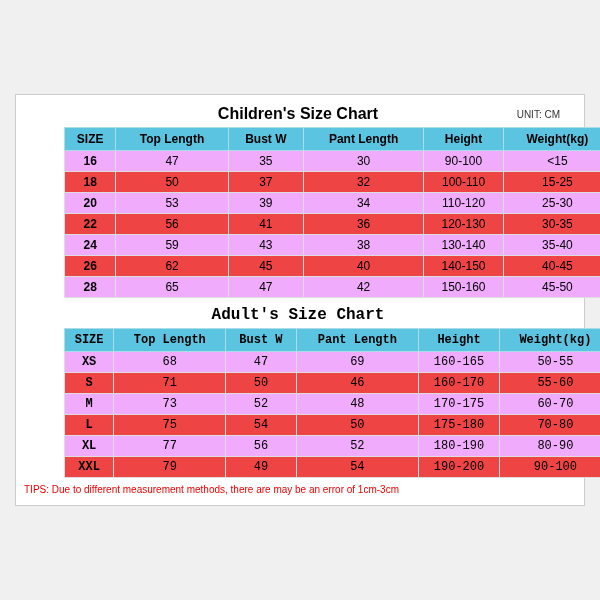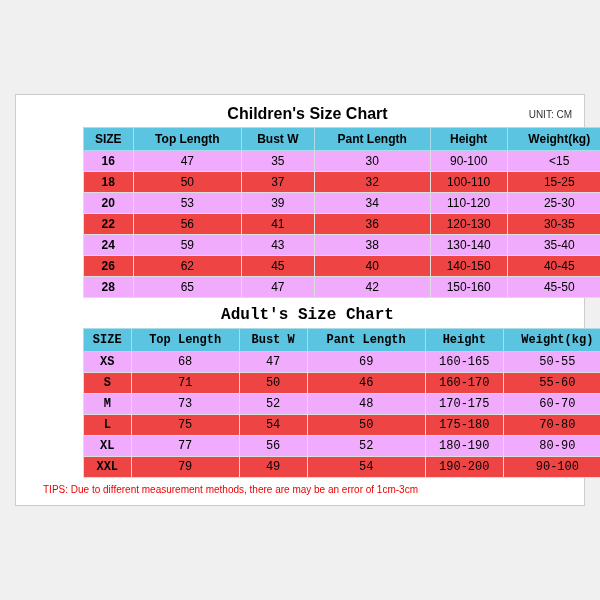--- a/index.html
+++ b/index.html
@@ -9,37 +9,37 @@
       justify-content: center;
       align-items: center;
       width: 600px;
       height: 600px;
       font-family: Arial, sans-serif;
     }
     .chart-container {
       background: #fff;
       border: 1px solid #ccc;
       width: 570px;
-      padding: 10px 12px 10px 27px;
+      padding: 10px 12px 10px 8px;
     }
     .section-title-row {
       display: flex;
       justify-content: center;
       align-items: center;
       position: relative;
       margin-bottom: 4px;
     }
     .section-title {
       font-size: 16px;
       font-weight: bold;
       text-align: center;
     }
     .unit-label {
       position: absolute;
-      right: 0;
+      right: 12px;
       font-size: 10px;
       color: #333;
     }
     table {
       width: 100%;
       border-collapse: collapse;
       font-size: 12px;
       margin-left: 40px;
     }
     table th {

